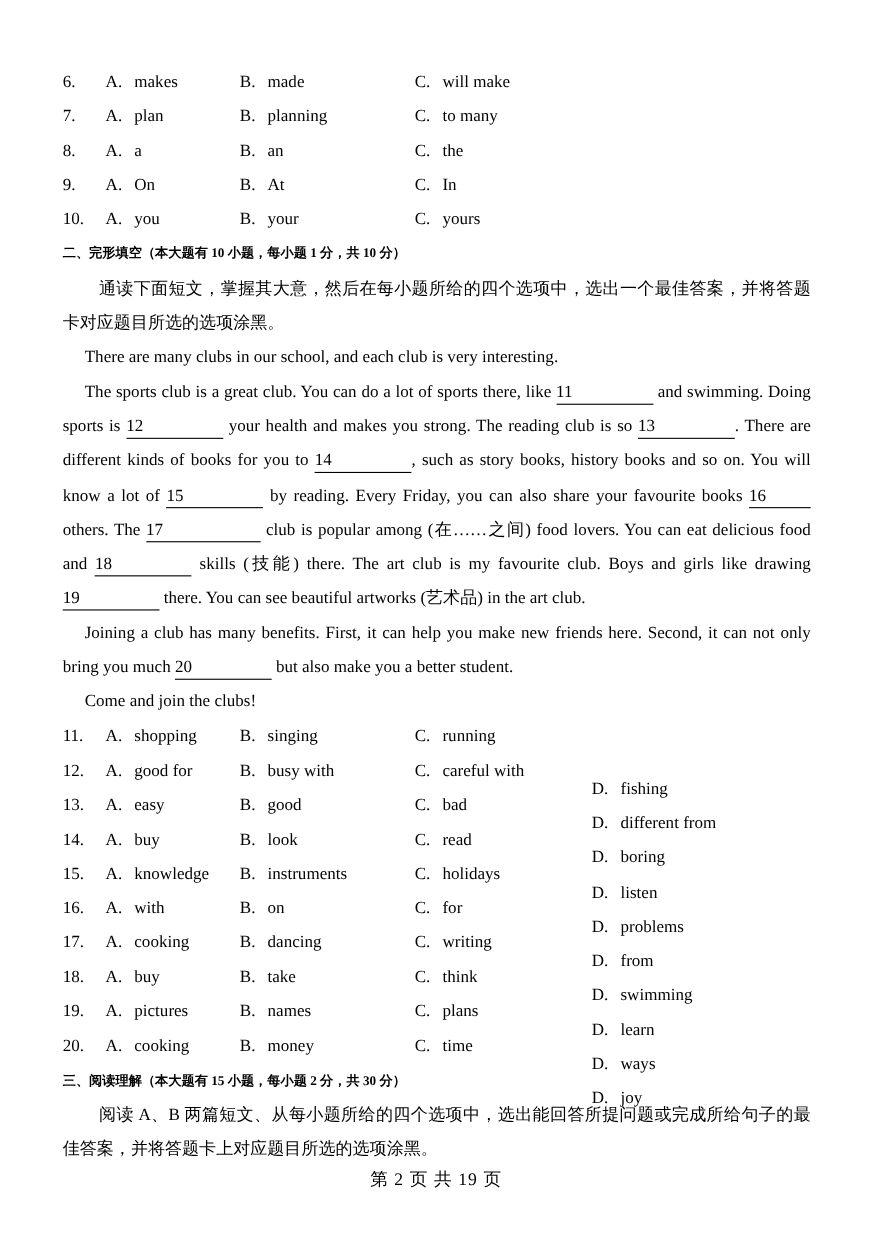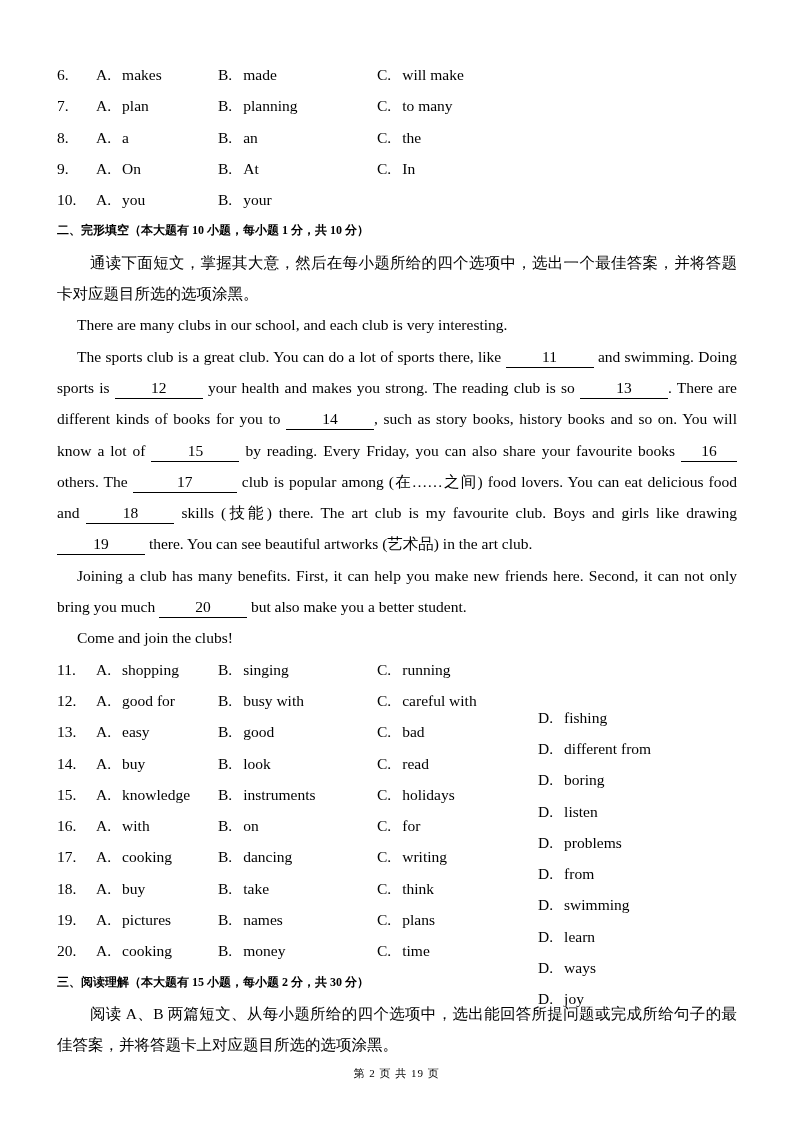--- a/index.html
+++ b/index.html
@@ -43,34 +43,34 @@
     text-indent: 20px;
     text-align: justify;
   }
   
   .blank {
     display: inline-block;
     width: 88px;
     height: 21px;
     line-height: 20px;
     border-bottom: 1px solid #000;
-    text-align: center;
+    text-align: left;
     vertical-align: baseline;
     text-indent: 0;
   }
   .blank-16 { width: 56px; }
   .blank-17 { width: 104px; }
   
   .footer {
     position: absolute;
     left: 0;
     top: 1062px;
     width: 793px;
     text-align: center;
-    font-size: 11px;
+    font-size: 16px;
     line-height: 22px;
     letter-spacing: 1px;
   }
 </style>
 </head>
 <body>
 
 <div class="page">
 
   <div id="grammar-rows">
@@ -95,20 +95,21 @@
       <div class="qrow">
         <span class="c-num">9.</span>
         <span class="c0"><span class="olabel">A.</span><span class="otext">On</span></span>
         <span class="c1"><span class="olabel">B.</span><span class="otext">At</span></span>
         <span class="c2"><span class="olabel">C.</span><span class="otext">In</span></span>
       </div>
       <div class="qrow">
         <span class="c-num">10.</span>
         <span class="c0"><span class="olabel">A.</span><span class="otext">you</span></span>
         <span class="c1"><span class="olabel">B.</span><span class="otext">your</span></span>
+        <span class="c2"><span class="olabel">C.</span><span class="otext">yours</span></span>
       </div>
     </div>
 
   <div class="section-title">二、完形填空（本大题有 10 小题，每小题 1 分，共 10 分）</div>
 
   <p class="instr">通读下面短文，掌握其大意，然后在每小题所给的四个选项中，选出一个最佳答案，并将答题卡对应题目所选的选项涂黑。</p>
 
   <div id="passage">
       <p class="para"><span class="seg">There are many clubs in our school, and each club is very interesting.</span></p>
       <p class="para"><span class="seg">The sports club is a great club. You can do a lot of sports there, like </span><span class="blank"><span class="blank-num">11</span></span><span class="seg"> and swimming. Doing sports is </span><span class="blank"><span class="blank-num">12</span></span><span class="seg"> your health and makes you strong. The reading club is so </span><span class="blank"><span class="blank-num">13</span></span><span class="seg">. There are different kinds of books for you to </span><span class="blank"><span class="blank-num">14</span></span><span class="seg">, such as story books, history books and so on. You will know a lot of </span><span class="blank"><span class="blank-num">15</span></span><span class="seg"> by reading. Every Friday, you can also share your favourite books </span><span class="blank blank-16"><span class="blank-num">16</span></span><span class="seg"> others. The </span><span class="blank blank-17"><span class="blank-num">17</span></span><span class="seg"> club is popular among (在……之间) food lovers. You can eat delicious food and </span><span class="blank"><span class="blank-num">18</span></span><span class="seg"> skills (技能) there. The art club is my favourite club. Boys and girls like drawing </span><span class="blank"><span class="blank-num">19</span></span><span class="seg"> there. You can see beautiful artworks (艺术品) in the art club.</span></p>

